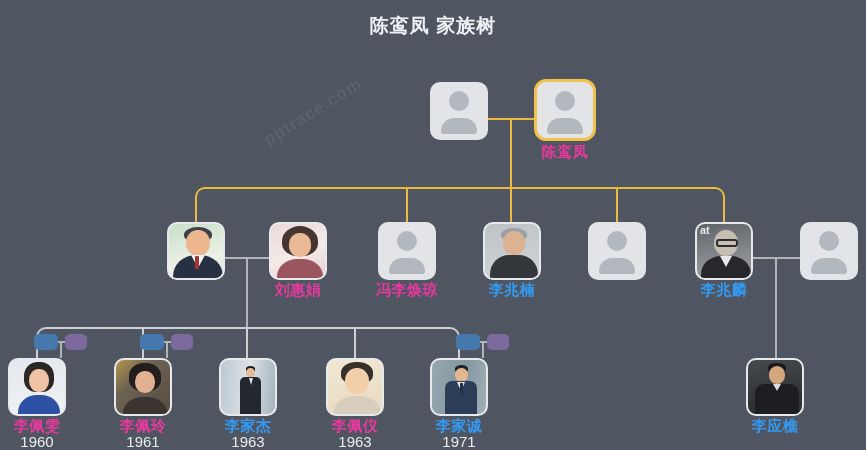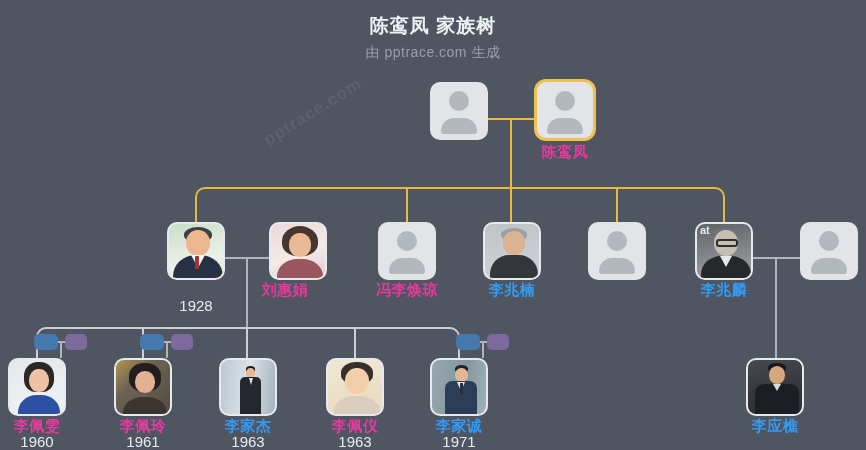--- a/index.html
+++ b/index.html
@@ -97,21 +97,20 @@
   .p-lyq .ph-face{left:21px;top:6px;width:16px;height:18px;background:#d6a67c;border-radius:48%;}
   .p-lyq .ph-torso{left:7px;top:24px;width:44px;height:34px;background:#1c1e23;border-radius:9px 9px 0 0;}
   .p-lyq .ph-shirt{left:25px;top:24px;width:0;height:0;border-left:4px solid transparent;border-right:4px solid transparent;border-top:7px solid #dcdddf;}
 </style>
 </head>
 <body>
 
 <div class="stage">
 
   <div class="title">陈鸾凤 家族树</div>
-  <div class="subtitle">由 pptrace.com 生成</div>
   <div class="watermark">pptrace.com</div>
 
   <div class="cl c-root" style="left:488px;top:118px;width:46px;height:2px"></div>
   <div class="cl c-root" style="left:510px;top:118px;width:2px;height:70px"></div>
   <div class="bus b-root" style="left:195px;top:187px;width:530px;height:35px"></div>
   <div class="cl c-root" style="left:406px;top:188px;width:2px;height:34px"></div>
   <div class="cl c-root" style="left:510px;top:188px;width:2px;height:34px"></div>
   <div class="cl c-root" style="left:616px;top:188px;width:2px;height:34px"></div>
 
   <div class="cl c-gray" style="left:225px;top:257px;width:44px;height:2px"></div>
@@ -148,28 +147,27 @@
   </div>
   <div class="plabel female" style="left:510px;top:143px">陈鸾凤</div>
 
   <div class="node photo p-lzj" style="left:167px;top:222px">
     <div class="ph-hair"></div>
     <div class="ph-face"></div>
     <div class="ph-torso"></div>
     <div class="ph-shirt"></div>
     <div class="ph-tie"></div>
   </div>
-  <div class="year" style="left:141px;top:297px">1928</div>
 
   <div class="node photo p-lhj" style="left:269px;top:222px">
     <div class="ph-hair"></div>
     <div class="ph-face"></div>
     <div class="ph-torso"></div>
   </div>
-  <div class="plabel female" style="left:230px;top:281px">刘惠娟</div>
+  <div class="plabel female" style="left:243px;top:281px">刘惠娟</div>
 
   <div class="node" style="left:378px;top:222px">
     <div class="avatar"></div>
   </div>
   <div class="plabel female" style="left:352px;top:281px">冯李焕琼</div>
 
   <div class="node photo p-lzn" style="left:483px;top:222px">
     <div class="ph-hair"></div>
     <div class="ph-face"></div>
     <div class="ph-torso"></div>

